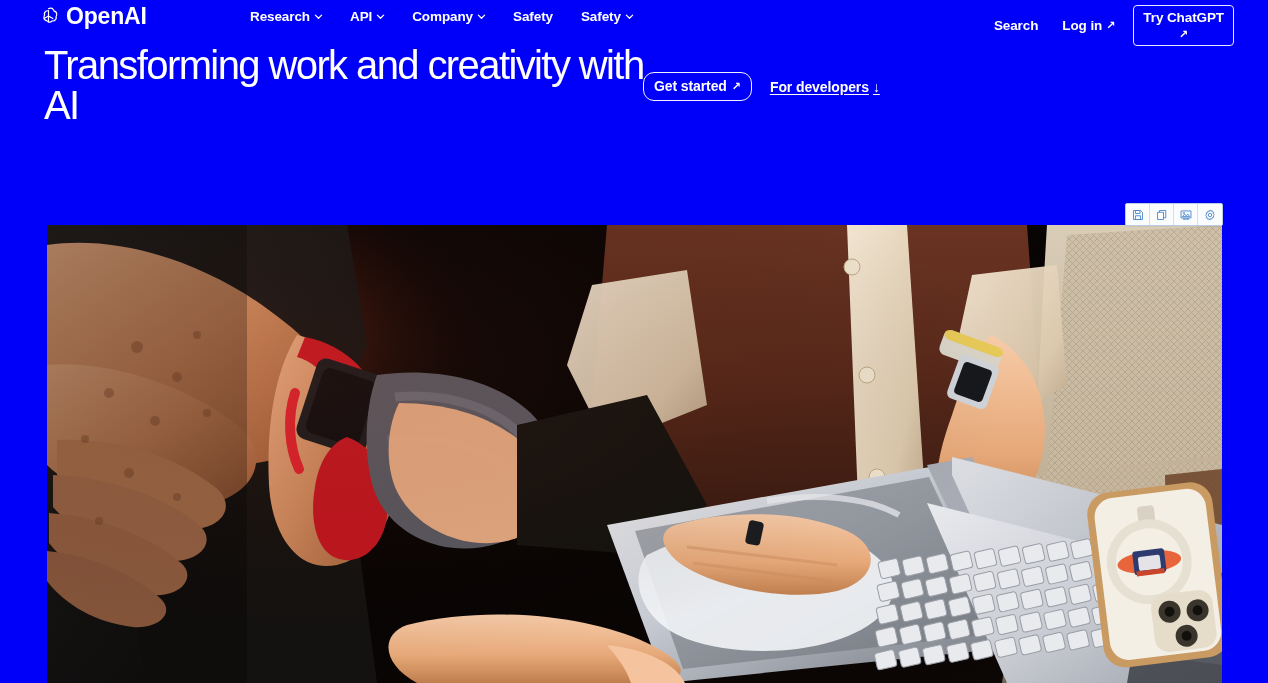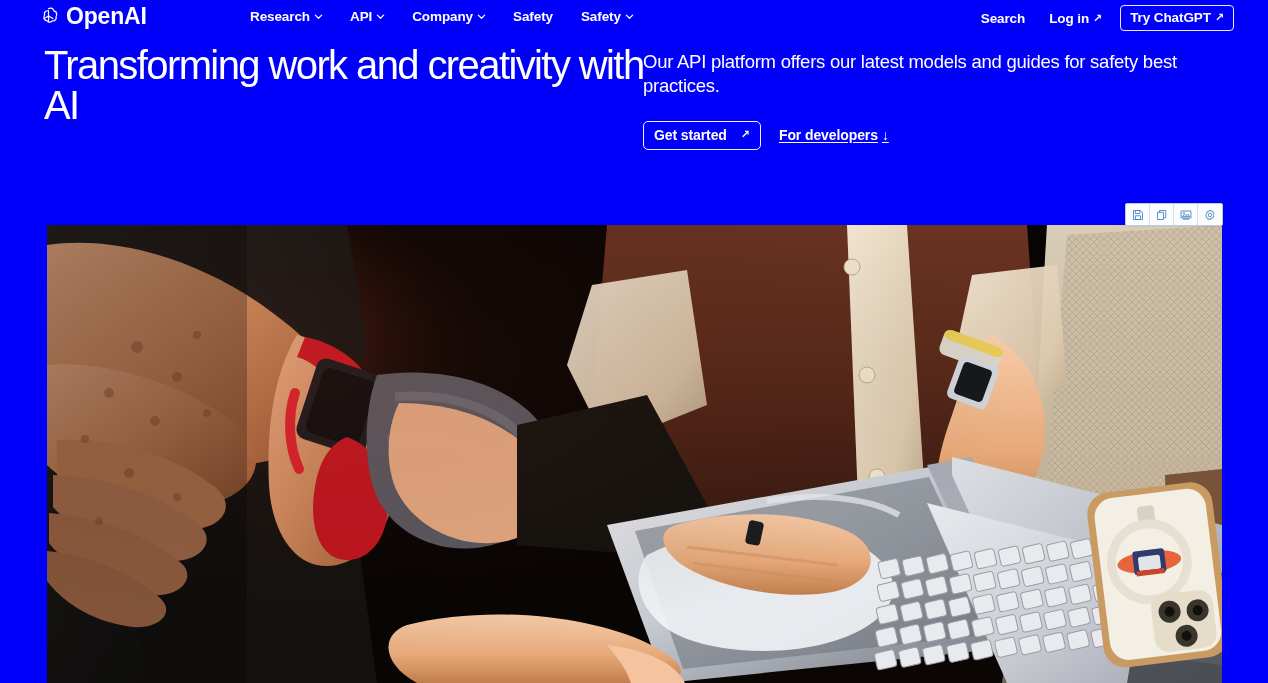--- a/index.html
+++ b/index.html
@@ -44,43 +44,44 @@
   .nav-right .nav-link{ font-weight:700; }
   .arrow-ne{ display:inline-block; font-size:11px; line-height:1; position:relative; top:0px; }
   .btn-outline{
     border:1px solid rgba(255,255,255,0.92);
     border-radius:4px;
     padding:4px 9px 5px 9px;
     font-size:13.5px; font-weight:700; letter-spacing:-0.1px;
     white-space:nowrap; cursor:pointer; background:transparent; color:#fff;
     display:inline-flex; align-items:center; gap:4px;
     font-family:inherit;
+    flex-direction:column;
   }
 
   
   .hero{ position:absolute; top:40px; left:0; width:1268px; }
   .hero-title{
     position:absolute; left:44px; top:5px;
     font-size:40px; line-height:1.0;
     font-weight:400; letter-spacing:-1.6px;
     width:600px;
   }
   .hero-right{ position:absolute; left:643px; top:10px; width:580px; }
   .hero-sub{
     font-size:18.5px; line-height:1.32; font-weight:400; letter-spacing:-0.25px;
     width:570px;
   }
   .hero-actions{ margin-top:22px; display:flex; align-items:center; gap:18px; }
   .btn-hero{
     border:1px solid rgba(255,255,255,0.95);
-    border-radius:5px;
+    border-radius:11px;
     padding:5px 10px 6px 10px;
     font-size:14px; font-weight:700; letter-spacing:-0.1px;
     background:transparent; color:#fff; cursor:pointer; white-space:nowrap;
-    display:inline-flex; align-items:center; gap:14px;
+    display:inline-flex; align-items:center; gap:5px;
     font-family:inherit;
   }
   .link-underline{
     font-size:14px; font-weight:700; letter-spacing:-0.1px;
     text-decoration:underline; text-underline-offset:2px;
     cursor:pointer; white-space:nowrap;
     display:inline-flex; align-items:center; gap:4px;
   }
   .arrow-dn{ text-decoration:none; display:inline-block; }
 
@@ -183,21 +184,20 @@
         <span>Try ChatGPT</span>
         <span class="arrow-ne">↗</span>
       </button>
     </div>
   </div>
 
   <div class="hero">
     <h1 class="hero-title">Transforming work and creativity with AI</h1>
 
     <div class="hero-right">
-      <p class="hero-sub">Our API platform offers our latest models and guides for safety best practices.</p>
       <div class="hero-actions">
         <button class="btn-hero">
           <span>Get started</span>
           <span class="arrow-ne">↗</span>
         </button>
         <span class="link-underline">
           <span>For developers</span>
           <span class="arrow-dn">↓</span>
         </span>
       </div>

